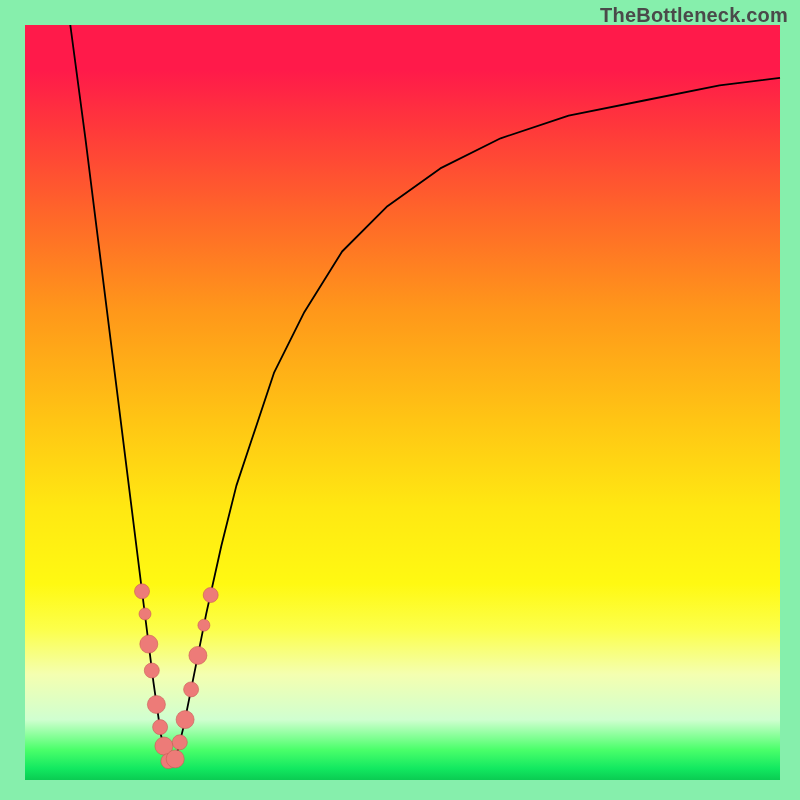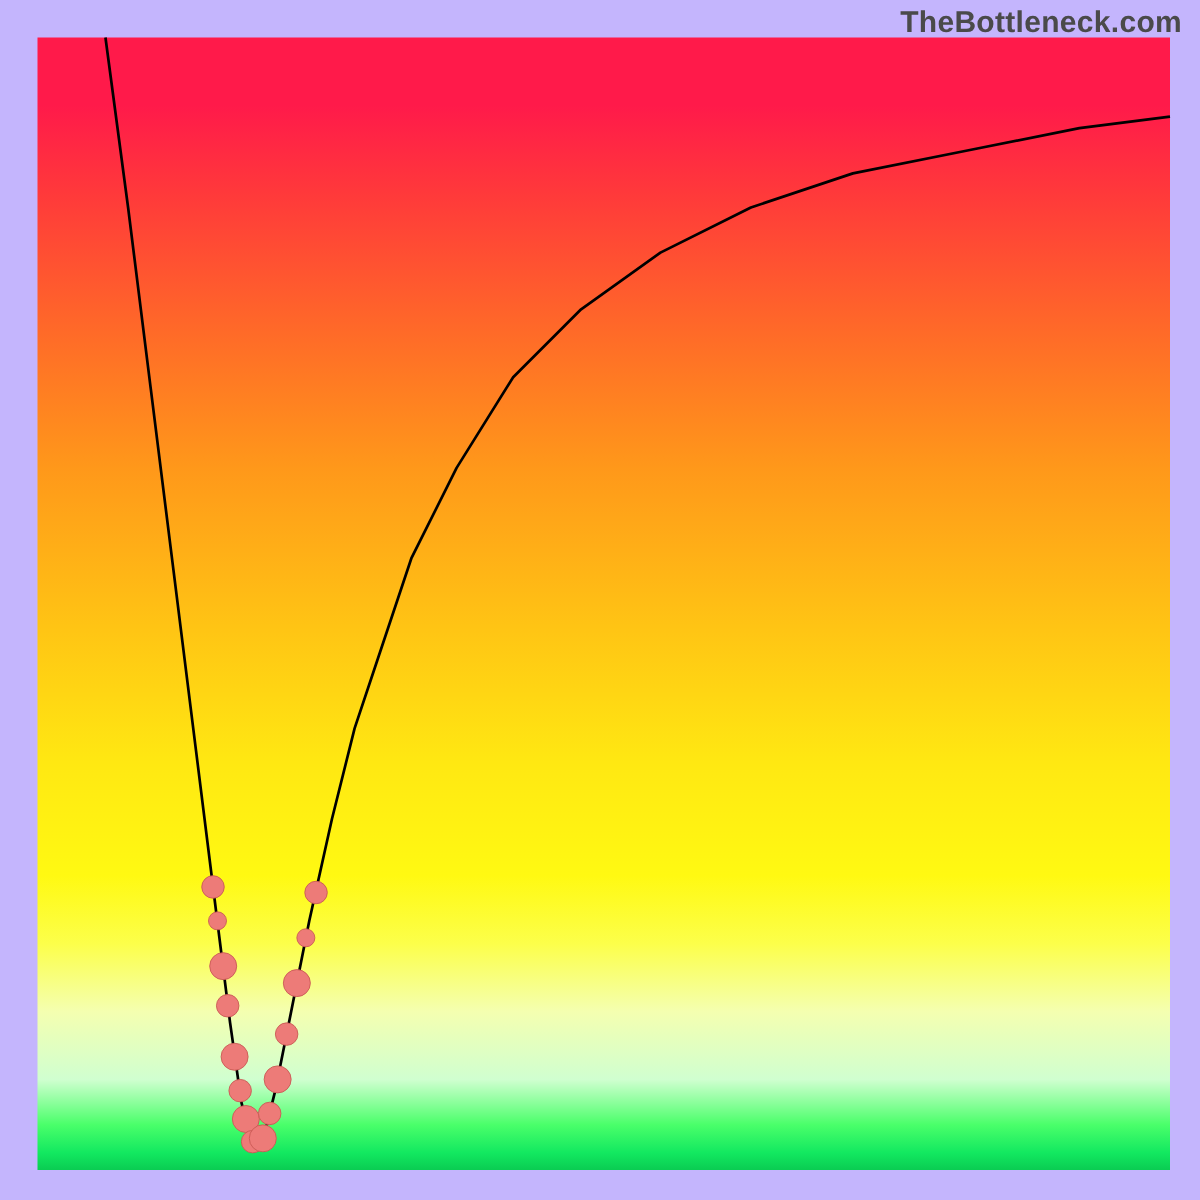--- a/index.html
+++ b/index.html
@@ -8,21 +8,21 @@
     width: 800px;
     height: 800px;
     overflow: hidden;
     background: #000;
     font-family: Arial, Helvetica, sans-serif;
   }
   .frame {
     position: relative;
     width: 800px;
     height: 800px;
-    background: #c4b5fd;
+    background: #86efac;
   }
   .plot-area {
     position: absolute;
     left: 25px;
     top: 25px;
     width: 755px;
     height: 755px;
     background: linear-gradient(to bottom,
       #ff1a4a 0%,
       #ff1a4a 6%,

